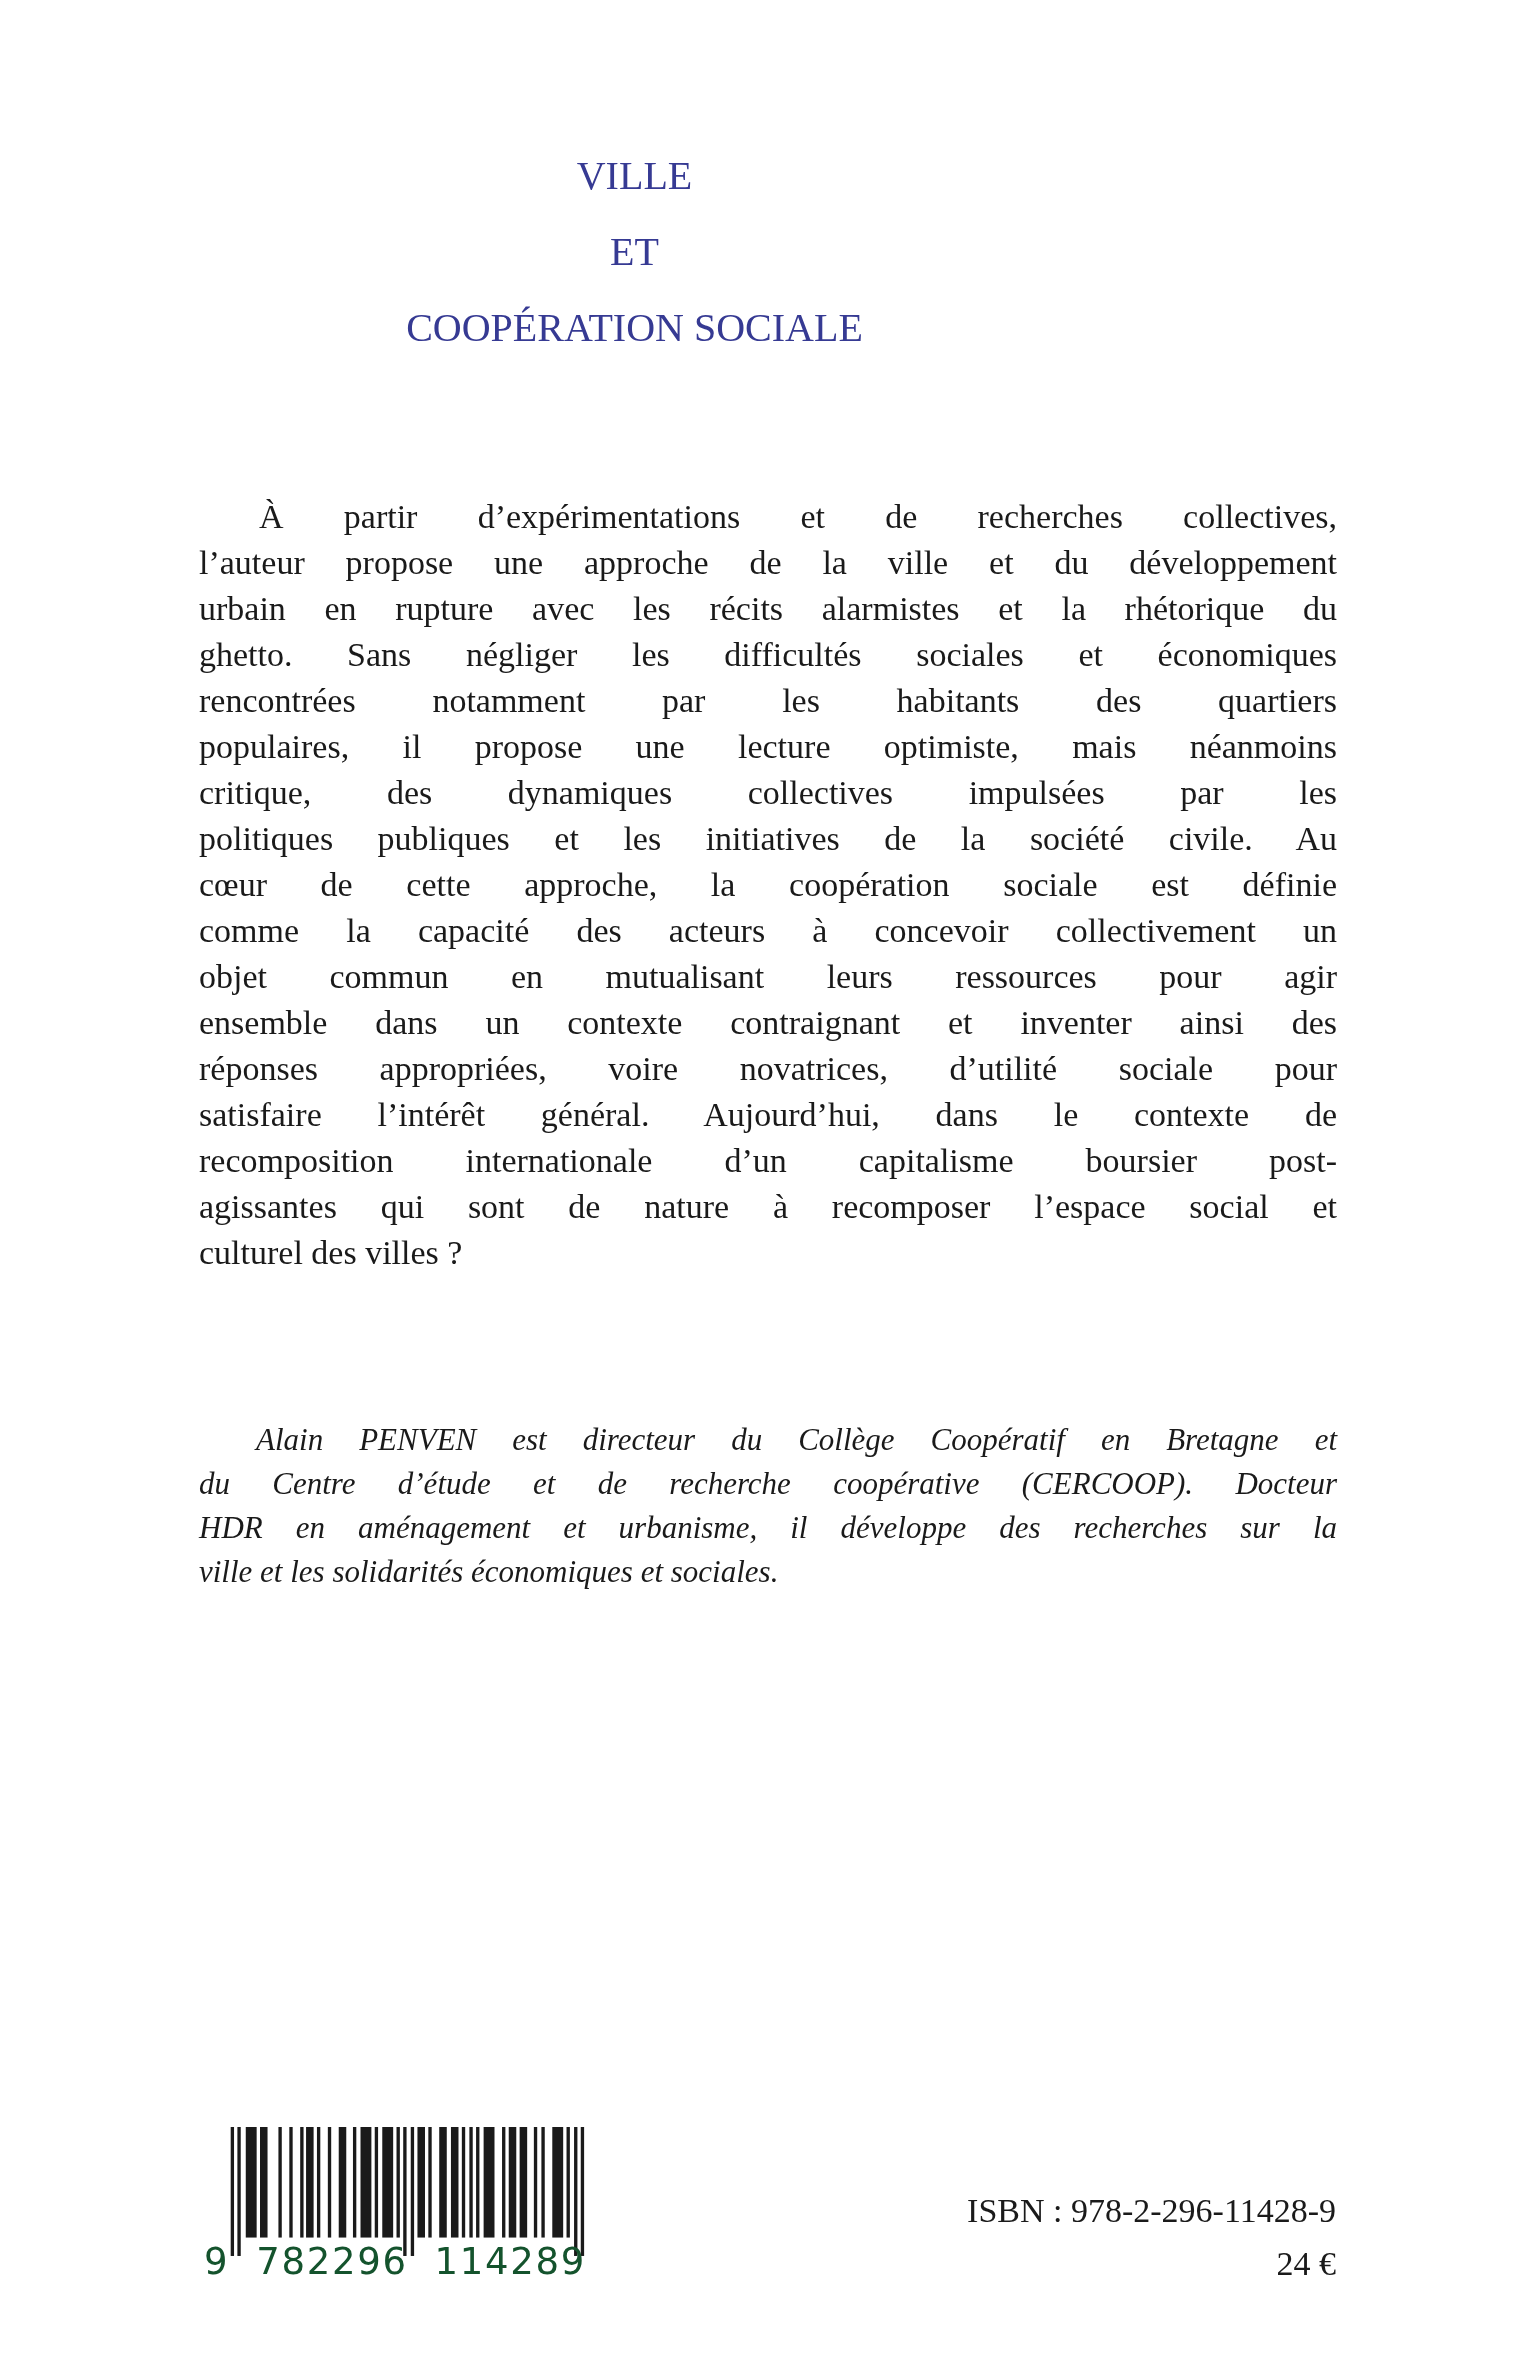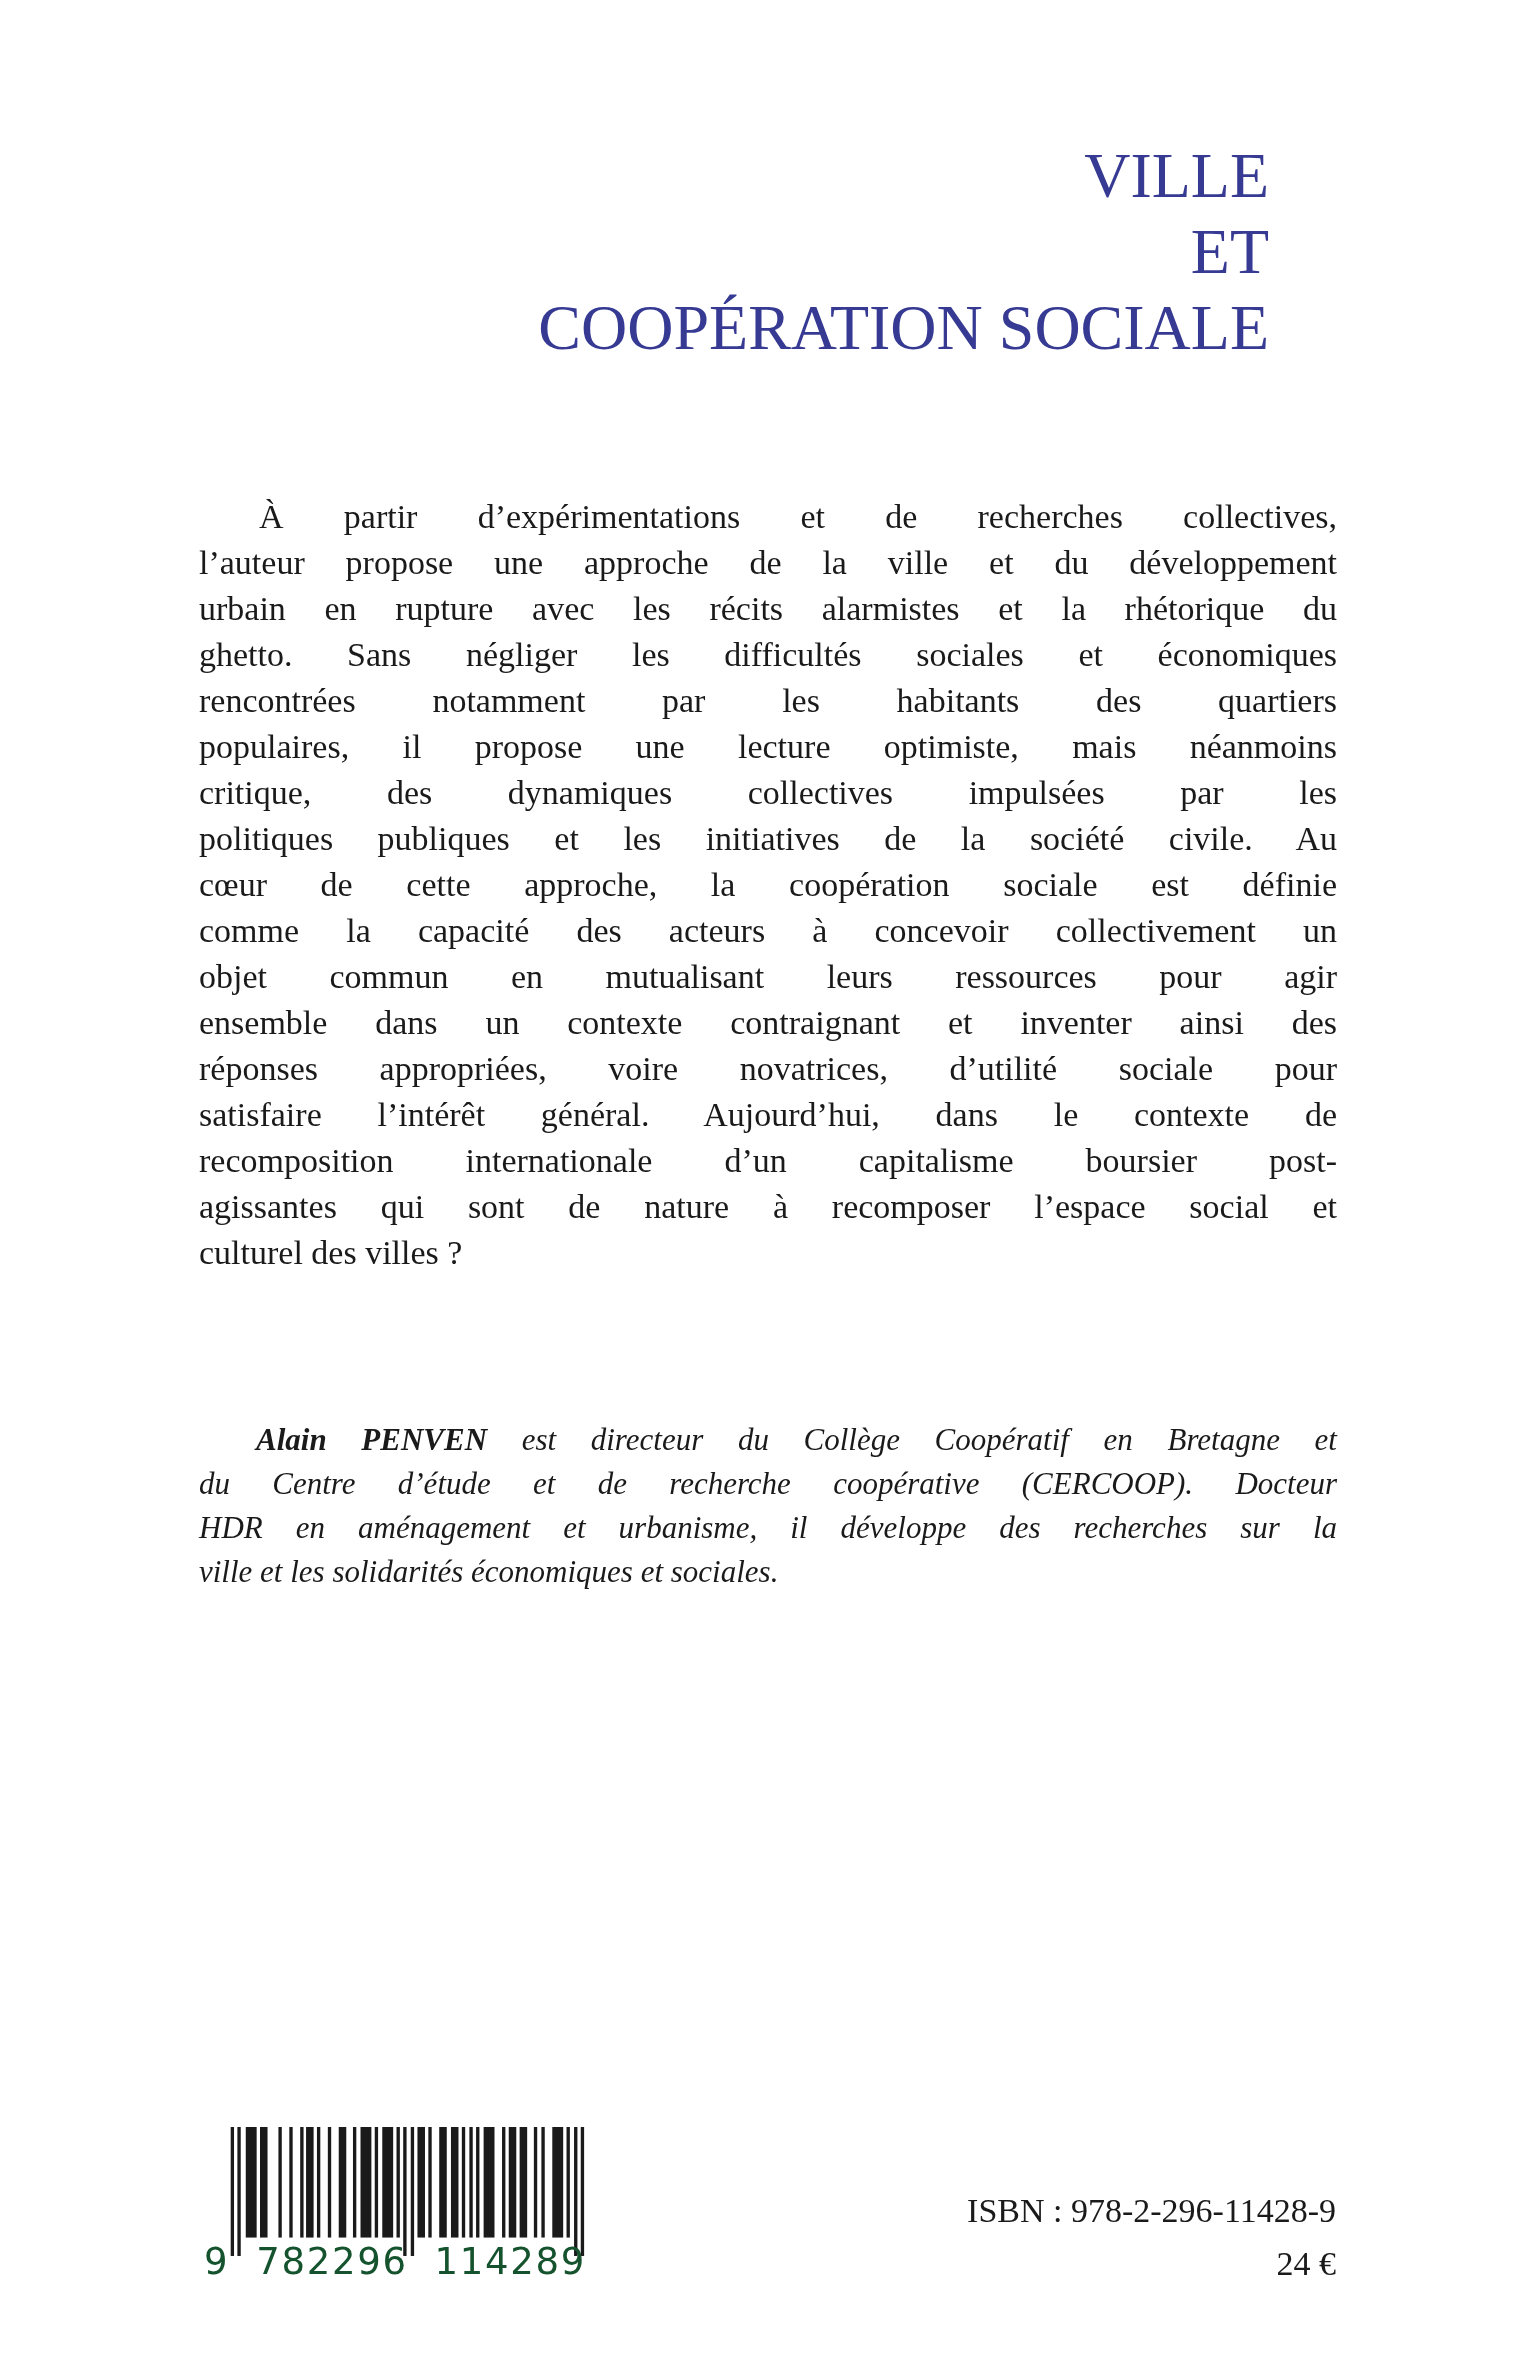--- a/index.html
+++ b/index.html
@@ -12,23 +12,23 @@
     height: 2377px;
     position: relative;
     overflow: hidden;
     font-family: "Liberation Serif", "DejaVu Serif", serif;
     color: #1a1a1a;
   }
   .title {
     position: absolute;
     left: 0;
     width: 1269px;
-    text-align: right;
+    text-align: center;
     color: #363a93;
-    font-size: 64px;
+    font-size: 40px;
     line-height: 76px;
     top: 138px;
     letter-spacing: 0px;
   }
   .title .tline {
     display: block;
     height: 76px;
     white-space: nowrap;
   }
   .body-block {
@@ -49,21 +49,21 @@
   .line.first { padding-left: 60px; }
   .line.last { text-align: right; text-align-last: left; }
   .bio {
     top: 1418px;
     font-size: 31px;
     line-height: 44px;
     font-style: italic;
   }
   .bio .line { height: 44px; }
   .bio .line.first { padding-left: 57px; }
-  .bio b { font-weight: bold; }
+  .bio b { font-weight: normal; }
   .barcode {
     position: absolute;
     left: 201px;
     top: 2127px;
     width: 386px;
     height: 151px;
   }
   .barcode svg { display: block; }
   .barcode-digits {
     position: absolute;

